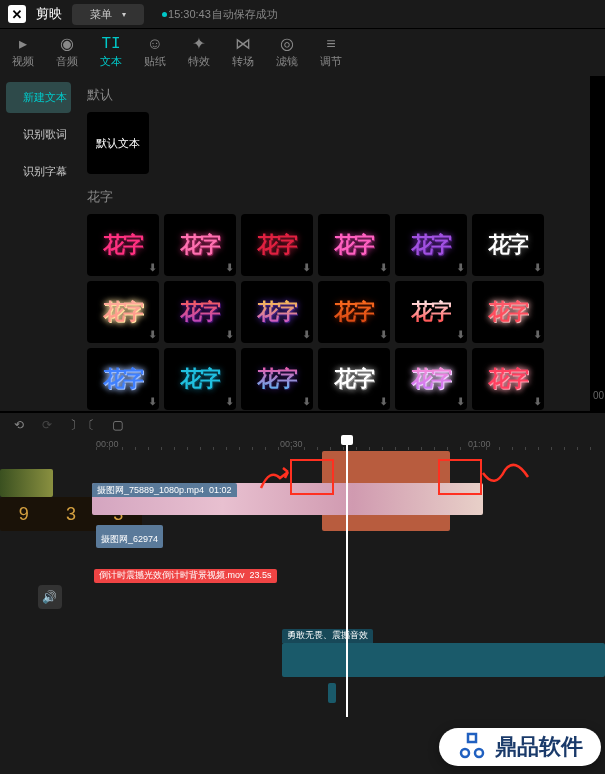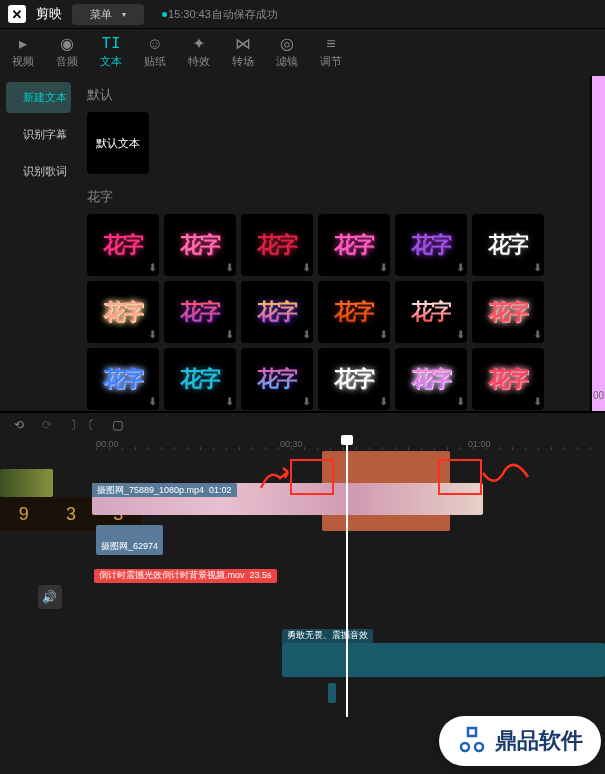--- a/index.html
+++ b/index.html
@@ -17,48 +17,48 @@
 .main{display:flex;height:335px;background:#1a1a1a}
 .sidebar{width:77px;background:#1a1a1a;padding:6px;display:flex;flex-direction:column;gap:6px}
 .sb-btn{padding:8px 4px;text-align:right;font-size:11px;color:#ccc;border-radius:4px;cursor:pointer}
 .sb-btn.active{background:#2e4a4a;color:#00c8c8}
 .content{flex:1;padding:10px;overflow:hidden}
 .section-label{color:#888;font-size:13px;margin-bottom:8px}
 .default-text-box{width:62px;height:62px;background:#000;border-radius:4px;display:flex;align-items:center;justify-content:center;color:#fff;font-size:11px;margin-bottom:14px}
 .style-grid{display:grid;grid-template-columns:repeat(6,72px);gap:5px}
 .style-item{width:72px;height:62px;background:#000;border-radius:4px;display:flex;align-items:center;justify-content:center;font-size:22px;font-weight:bold;position:relative;cursor:pointer;letter-spacing:-2px}
 .dl{position:absolute;bottom:3px;right:4px;color:#666;font-size:10px}
-.right-strip{width:15px;background:#f0abfc;border-left:2px solid #000;display:flex;flex-direction:column;justify-content:flex-end;padding-bottom:10px;color:#666;font-size:10px;align-items:center}
+.right-strip{width:15px;background:#000000;border-left:2px solid #000;display:flex;flex-direction:column;justify-content:flex-end;padding-bottom:10px;color:#666;font-size:10px;align-items:center}
 .toolbar{height:26px;background:#1a1a1a;border-top:2px solid #000;display:flex;align-items:center;padding:0 14px;gap:18px}
 .tb-icon{color:#888;font-size:12px;cursor:pointer}
 .tb-icon.dim{color:#444}
 .timeline-area{height:338px;background:#1a1a1a;position:relative}
 .ruler{height:14px;position:relative;color:#666;font-size:9px}
 .ruler span{position:absolute;top:2px}
 .tick{position:absolute;top:10px;width:1px;height:3px;background:#444}
 .playhead{position:absolute;left:346px;top:0;width:2px;height:280px;background:#fff;z-index:10}
 .playhead::before{content:"";position:absolute;top:-2px;left:-5px;width:12px;height:10px;background:#fff;border-radius:2px}
 .tracks{position:relative;padding-top:18px}
 .clip{position:absolute;height:100%;border-radius:2px;font-size:10px;color:#fff;display:flex;align-items:center;padding:0 5px;overflow:hidden;white-space:nowrap}
 .text-clip{background:#b85c3e;left:322px;width:128px;top:0}
 .vid1{left:92px;top:32px;width:391px;height:32px;background:linear-gradient(90deg,#d4a5c0,#e8c0d0,#d09ab0,#e8d0c8);font-size:9px;align-items:flex-start;padding-top:2px}
 .vid1-label{position:absolute;left:92px;top:32px;background:#5a7a9a;height:14px;padding:0 5px;font-size:9px;color:#fff;display:flex;align-items:center;border-radius:2px 2px 0 0;z-index:2}
-.vid2-label{position:absolute;left:96px;top:74px;background:#5a7a9a;height:23px;padding:15px 5px;font-size:9px;color:#fff;border-radius:2px;z-index:2}
+.vid2-label{position:absolute;left:96px;top:74px;background:#5a7a9a;height:23px;padding:8px 5px;font-size:9px;color:#fff;border-radius:2px;z-index:2}
 .vid2{left:124px;top:88px;width:53px;height:28px;background:linear-gradient(90deg,#3a5020,#8a9040);border-radius:2px}
 .vid3-label{position:absolute;left:94px;top:118px;background:#ef4444;height:14px;padding:0 5px;font-size:9px;color:#fff;border-radius:2px;z-index:2}
 .vid3{left:94px;top:132px;width:142px;height:34px;background:#1a1208;border-radius:2px;display:flex;align-items:center;justify-content:space-around;font-size:18px;color:#d4a040}
 .audio-label{position:absolute;left:282px;top:178px;background:#174858;height:14px;padding:0 5px;font-size:9px;color:#fff;border-radius:2px 2px 0 0;z-index:2}
 .audio{left:282px;top:192px;width:323px;height:34px;background:#1a5a6a;border-radius:2px}
 .small-clip{position:absolute;left:328px;top:232px;width:8px;height:20px;background:#1a5a6a;border-radius:2px}
 .speaker-btn{position:absolute;left:38px;top:134px;width:24px;height:24px;background:#333;border-radius:4px;display:flex;align-items:center;justify-content:center;color:#888;font-size:12px}
 .anno-box{position:absolute;border:2px solid #ff3020;width:44px;height:36px}
 .anno1{left:290px;top:459px}
 .anno2{left:438px;top:459px}
 .scribble{position:absolute;pointer-events:none}
-.watermark{position:absolute;bottom:8px;right:4px;background:#fff;border-radius:30px;padding:10px 18px;display:flex;align-items:center;gap:8px;font-size:22px;font-weight:bold;color:#1a3a6a;box-shadow:0 3px 12px rgba(0,0,0,.3);z-index:100}
+.watermark{position:absolute;bottom:8px;right:4px;background:#fff;border-radius:30px;padding:4px 18px;display:flex;align-items:center;gap:8px;font-size:22px;font-weight:bold;color:#1a3a6a;box-shadow:0 3px 12px rgba(0,0,0,.3);z-index:100}
 .wm-logo{width:30px;height:30px;display:flex;align-items:center;justify-content:center;color:#2060c0;font-size:26px}
 </style>
 </head>
 <body>
 
 <div class="titlebar">
   <div class="logo">✕</div>
   <span class="app-name">剪映</span>
   <div class="menu-btn">
       <span>菜单</span>
@@ -102,22 +102,22 @@
     </div>
   <div class="ttab">
       <div class="ttab-icon">≡</div>
       <span>调节</span>
     </div>
 </div>
 
 <div class="main">
   <div class="sidebar">
     <div class="sb-btn active">新建文本</div>
+    <div class="sb-btn">识别歌词</div>
     <div class="sb-btn">识别字幕</div>
-    <div class="sb-btn">识别歌词</div>
   </div>
   <div class="content">
     <div class="section-label">默认</div>
     <div class="default-text-box">
         <span>默认文本</span>
       </div>
     <div class="section-label">花字</div>
     <div class="style-grid" id="style-grid">
         <div class="style-item">
           <span style="background: linear-gradient(rgb(255, 48, 128), rgb(255, 48, 128)) text; color: transparent; filter: drop-shadow(rgb(90, 16, 48) 0px 0px 3px) drop-shadow(rgb(90, 16, 48) 1px 1px 0px);">花字</span>

